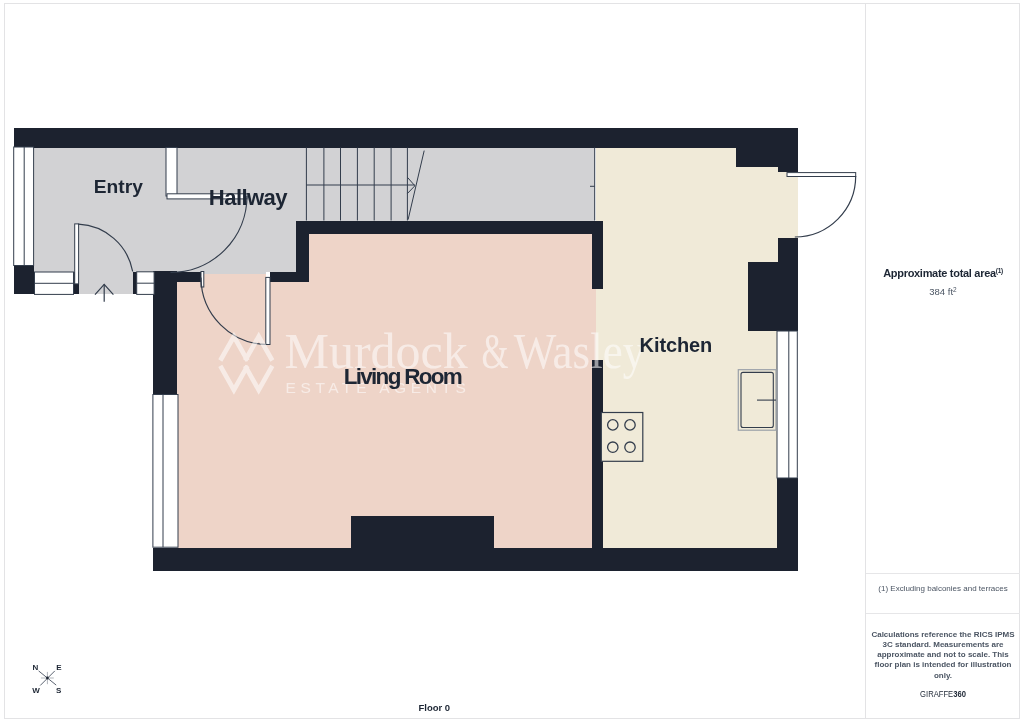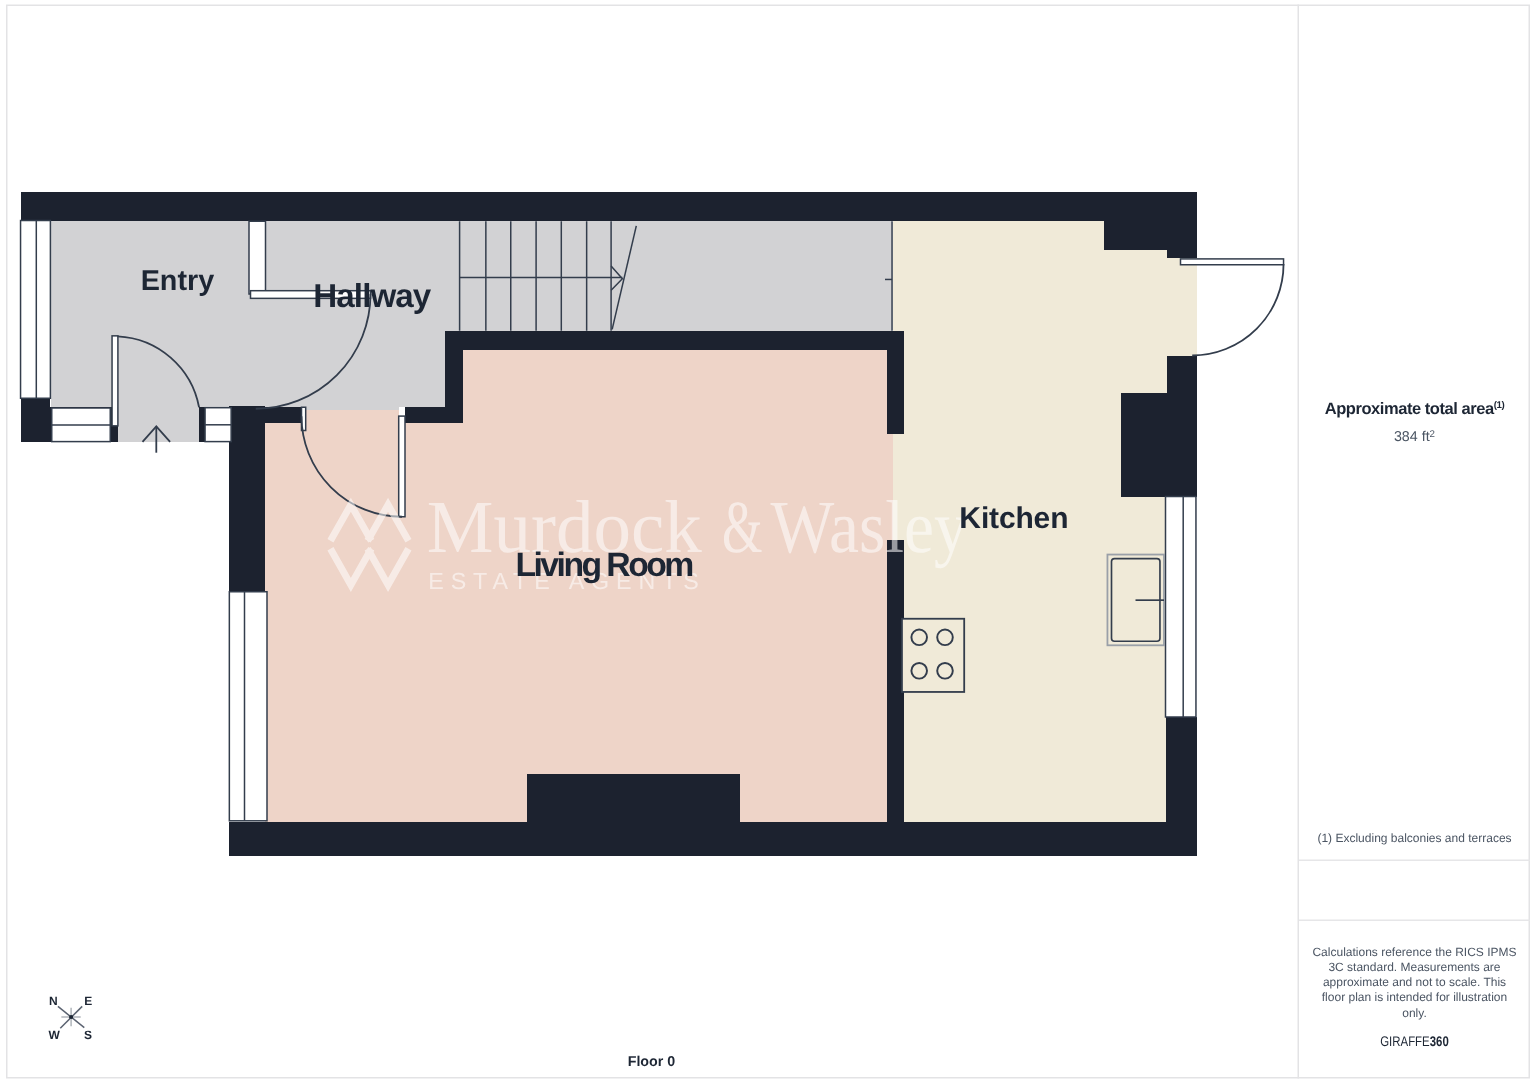--- a/index.html
+++ b/index.html
@@ -153,16 +153,16 @@
     <text x="36.1" y="692.6">W</text>
     <text x="58.6" y="692.8">S</text>
   </g>
 
   <text x="434.3" y="710.5" font-weight="700" font-size="9.5" fill="#1d2634" text-anchor="middle">Floor 0</text>
 </svg>
 
 <div class="sb" style="top:267px;font-weight:700;font-size:11px;letter-spacing:-0.3px;">Approximate total area<span style="font-size:6.5px;vertical-align:4px;">(1)</span></div>
 <div class="sb sb2" style="top:285.5px;font-size:9.5px;">384 ft<span style="font-size:6.5px;vertical-align:3px;">2</span></div>
 <div id="hdiv1" style="top:573px;"></div>
-<div class="sb sb2" style="top:554px;font-size:8px;">(1) Excluding balconies and terraces</div>
+<div class="sb sb2" style="top:584px;font-size:8px;">(1) Excluding balconies and terraces</div>
 <div id="hdiv2" style="top:612.5px;"></div>
-<div class="sb sb2" style="top:629.5px;font-size:8px;line-height:10.3px;">Calculations reference the RICS IPMS<br>3C standard. Measurements are<br>approximate and not to scale. This<br>floor plan is intended for illustration<br>only.</div>
+<div class="sb sb2" style="top:629.5px;font-size:8px;line-height:10.3px;font-weight:bold;">Calculations reference the RICS IPMS<br>3C standard. Measurements are<br>approximate and not to scale. This<br>floor plan is intended for illustration<br>only.</div>
 <div class="sb" style="top:688.5px;font-size:9.3px;transform:scaleX(0.82);">GIRAFFE<b>360</b></div>
 
 </body></html>

